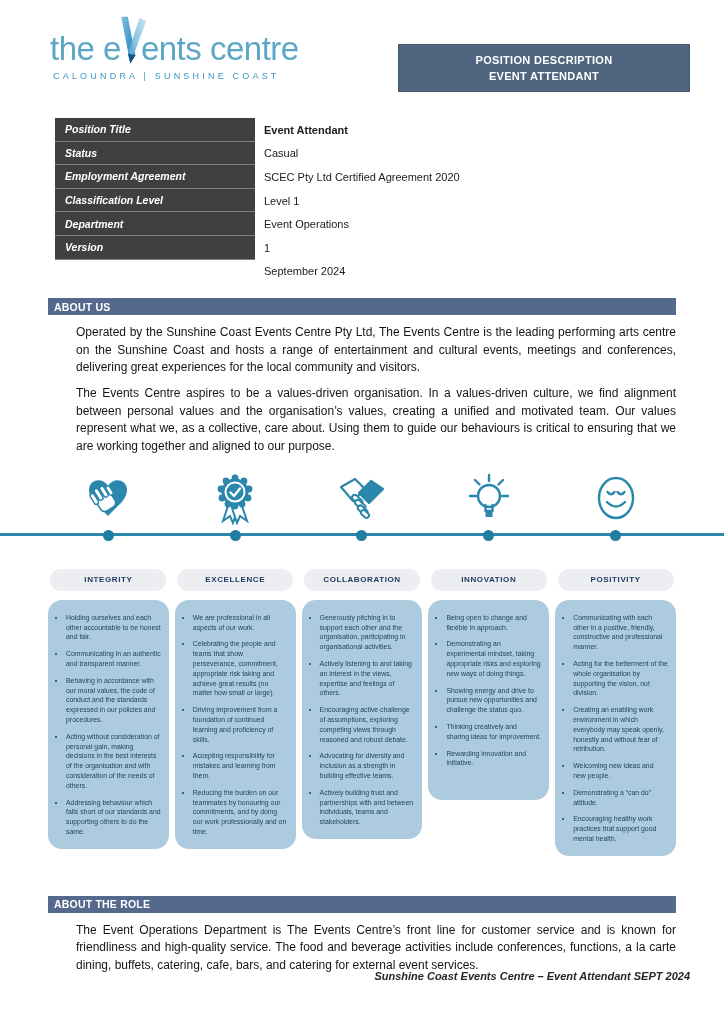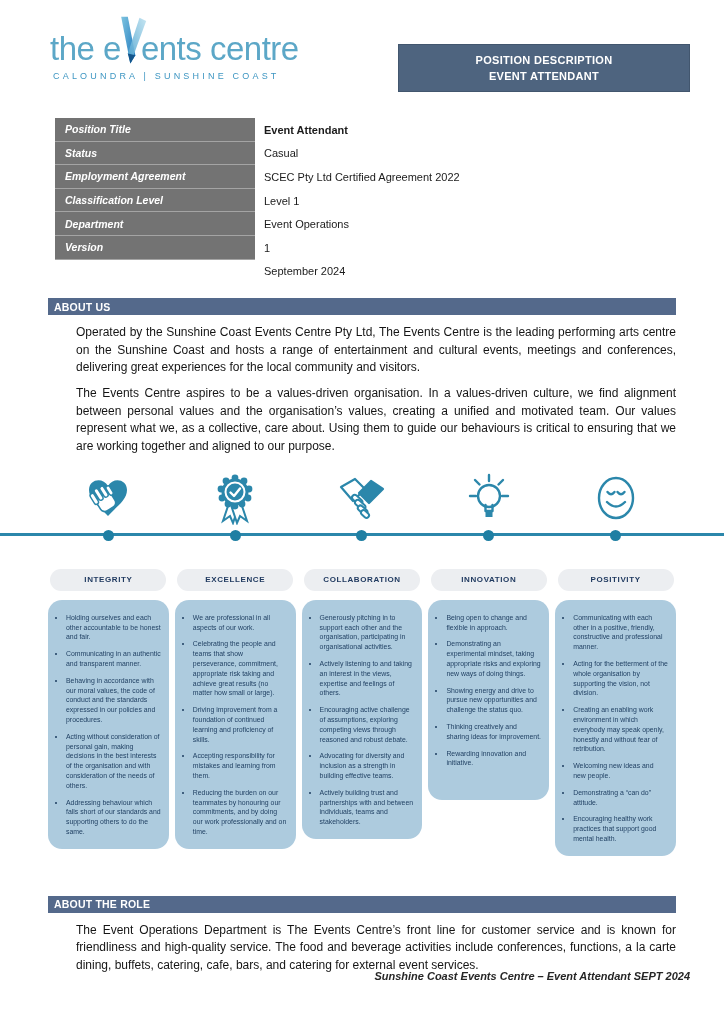--- a/index.html
+++ b/index.html
@@ -18,21 +18,21 @@
   .title-box {
     margin-left:auto; margin-top:14px; width:292px; height:48px;
     background:#4e647f; border:1px solid #42566e;
     display:flex; flex-direction:column; align-items:center; justify-content:center; gap:4px;
     color:#fff; font-weight:bold; font-size:11px; letter-spacing:0.3px;
   }
   
   .info-table { margin:26px 0 0 55px; width:620px; }
   .info-row { display:flex; height:23.6px; }
   .info-label {
-    width:200px; background:#737373; color:#fff; font-weight:bold; font-style:italic;
+    width:200px; background:#404040; color:#fff; font-weight:bold; font-style:italic;
     font-size:10.5px; display:flex; align-items:center; padding-left:10px;
     border-bottom:1px solid rgba(255,255,255,0.35);
   }
   .info-row:last-child .info-label { border-bottom:none;margin-top:32px; }
   .info-value { flex:1; display:flex; align-items:center; padding-left:9px; font-size:11px; }
   .info-value.bold-val { font-weight:bold; }
   
   .section-bar {
     margin:15px 48px 0 48px; height:17px; background:#54698b; color:#fff;
     font-weight:bold; font-size:10.5px; letter-spacing:0.2px;
@@ -101,21 +101,21 @@
     <div class="info-row">
       <div class="info-label">Position Title</div>
       <div class="info-value bold-val">Event Attendant</div>
     </div>
     <div class="info-row">
       <div class="info-label">Status</div>
       <div class="info-value">Casual</div>
     </div>
     <div class="info-row">
       <div class="info-label">Employment Agreement</div>
-      <div class="info-value">SCEC Pty Ltd Certified Agreement 2022</div>
+      <div class="info-value">SCEC Pty Ltd Certified Agreement 2020</div>
     </div>
     <div class="info-row">
       <div class="info-label">Classification Level</div>
       <div class="info-value">Level 1</div>
     </div>
     <div class="info-row">
       <div class="info-label">Department</div>
       <div class="info-value">Event Operations</div>
     </div>
     <div class="info-row">

